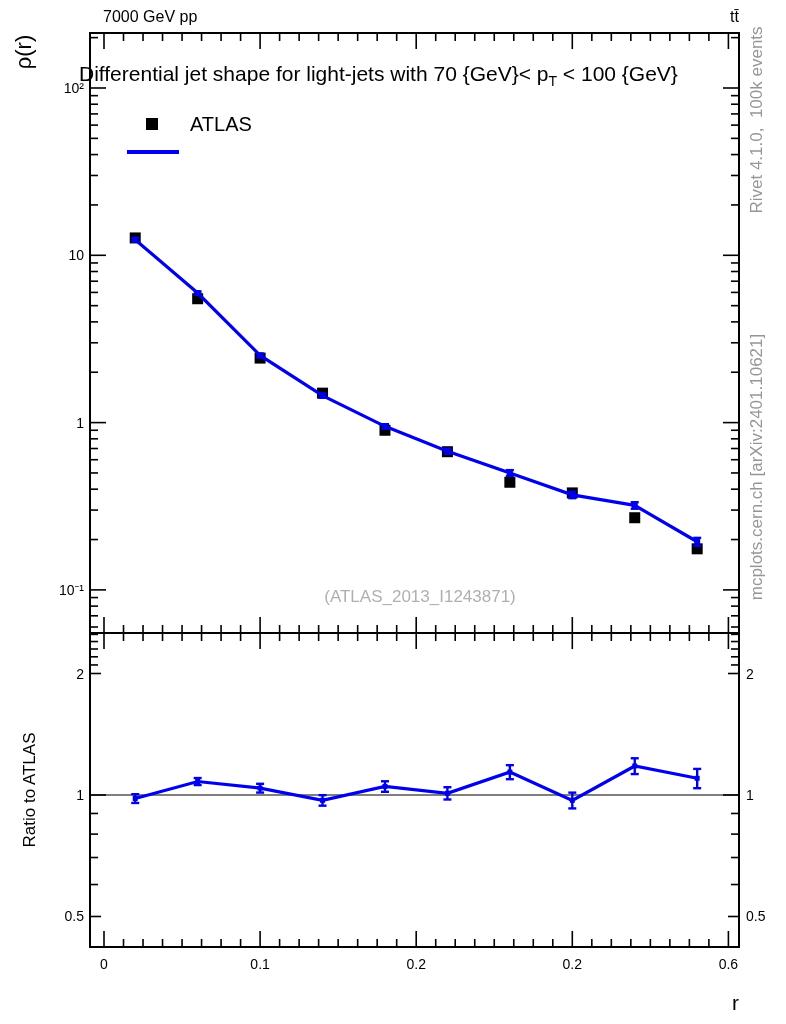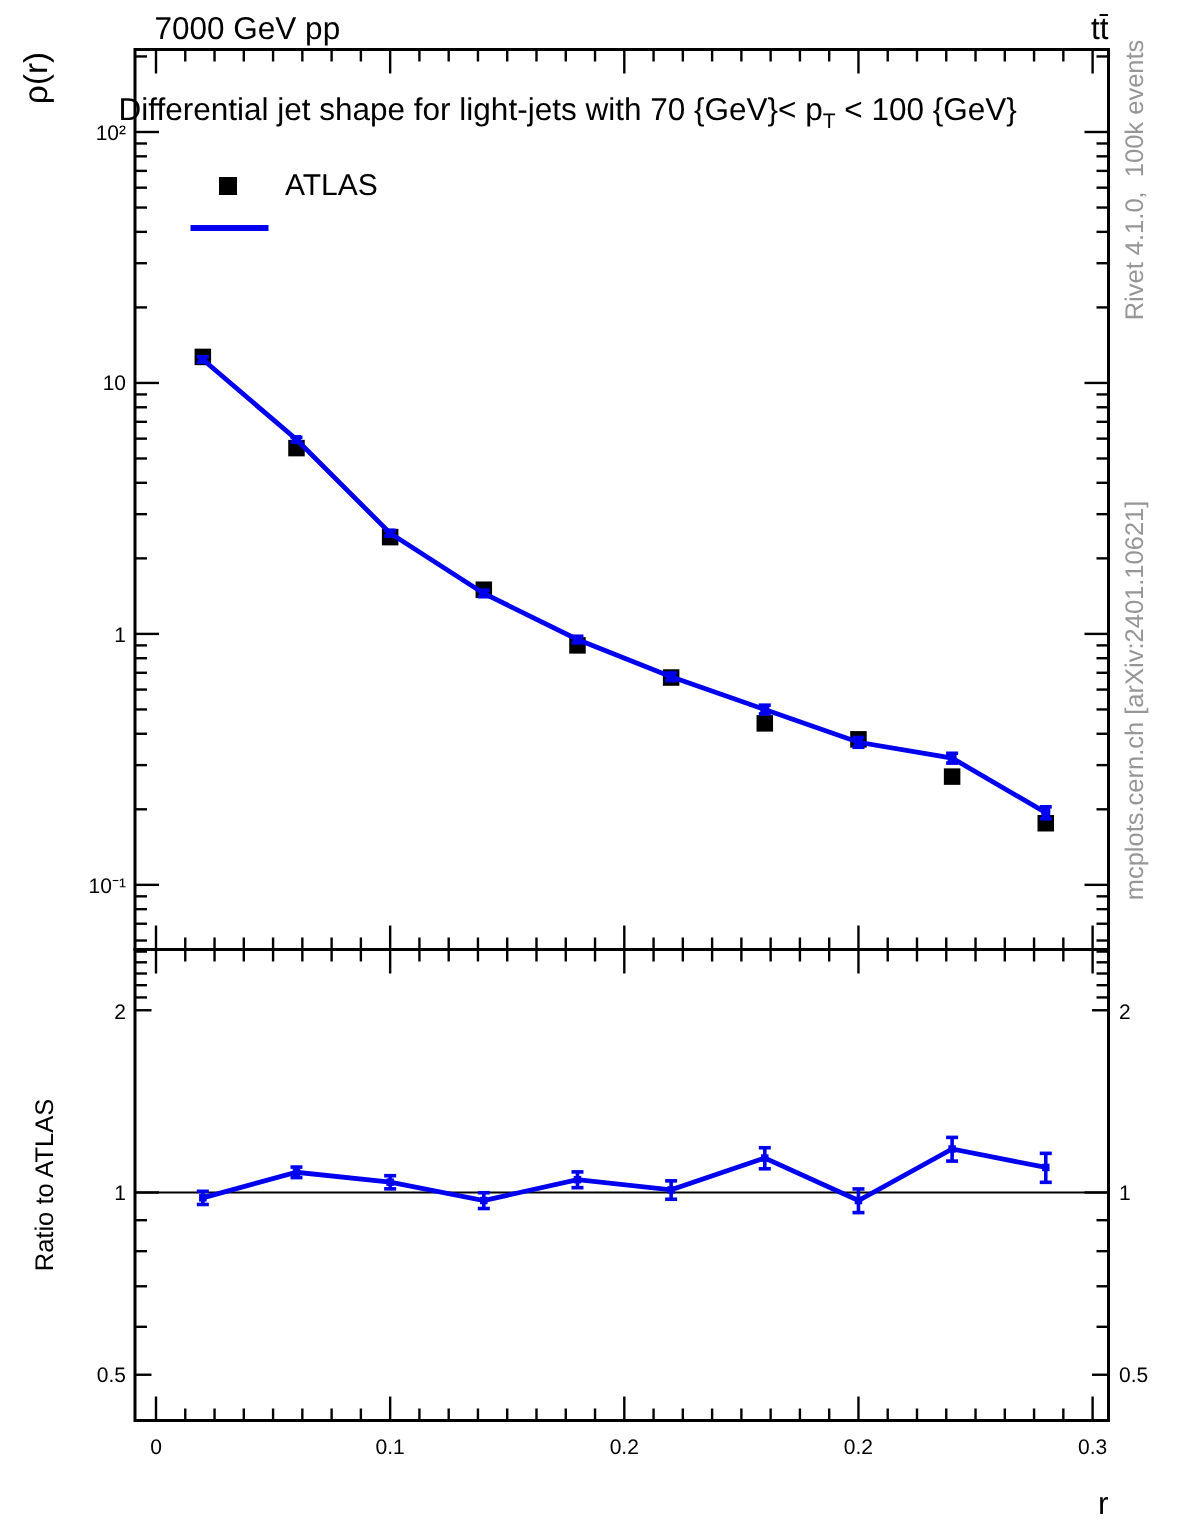--- a/index.html
+++ b/index.html
@@ -1,21 +1,21 @@
 <!DOCTYPE html>
 <html><head>
 <meta charset="utf-8">
 <style>
   html,body{margin:0;padding:0;background:#fff;}
   .page{position:relative;width:786px;height:1024px;background:#ffffff;
         font-family:"Liberation Sans",sans-serif;overflow:hidden;color:#000;}
   .t{position:absolute;white-space:nowrap;}
   .rot{transform:translate(-50%,-50%) rotate(-90deg);}
   #plot-svg{position:absolute;left:0;top:0;}
-  .hdr{font-size:21px;top:8px;}
+  .hdr{font-size:16px;top:8px;}
   .title{font-size:21px;left:79px;top:62px;}
   .title sub{font-size:14px;}
   .legend-label{font-size:20px;left:190px;}
   .gray-note{font-size:17px;color:#969696;white-space:pre;}
   .watermark{font-size:17px;color:#b0b0b0;left:420px;top:597px;transform:translate(-50%,-50%);}
   .axis-rot-label{font-size:17px;}
   .ylab-main{font-size:22px;}
   .tick-label{position:absolute;font-size:14px;white-space:nowrap;line-height:22px;}
 </style>
 </head>
@@ -347,20 +347,21 @@
   <div class="t hdr" style="right:47px;">tt̄</div>
 
   <div class="t rot ylab-main" style="left:24px;top:52px;">ρ(r)</div>
 
   <div class="t title"><span>Differential jet shape for light-jets with 70 {GeV}&lt; p</span><sub>T</sub><span> &lt; 100 {GeV}</span></div>
 
   <div class="t" style="left:146px;top:118px;width:12px;height:12px;background:#000;"></div>
   <div class="t legend-label" style="top:113px;">ATLAS</div>
   <div class="t" style="left:127px;top:150px;width:52px;height:4px;background:#0000ee;"></div>
 
+  <div class="t watermark">(ATLAS_2013_I1243871)</div>
   <div class="t rot gray-note" style="left:757px;top:120px;">Rivet 4.1.0,  100k events</div>
   <div class="t rot gray-note" style="left:757px;top:467px;">mcplots.cern.ch [arXiv:2401.10621]</div>
 
   <div class="t rot axis-rot-label" style="left:30px;top:790px;">Ratio to ATLAS</div>
 
   <div class="t" style="right:47px;top:991px;font-size:21px;">r</div>
 
   <div id="tick-labels">
       <div class="tick-label" style="right: 702px; top: 77px;">10²</div>
       <div class="tick-label" style="right: 702px; top: 244.3px;">10</div>
@@ -369,15 +370,15 @@
       <div class="tick-label" style="right: 702px; top: 662.504px;">2</div>
       <div class="tick-label" style="left: 746px; top: 662.504px;">2</div>
       <div class="tick-label" style="right: 702px; top: 784px;">1</div>
       <div class="tick-label" style="left: 746px; top: 784px;">1</div>
       <div class="tick-label" style="right: 702px; top: 905.496px;">0.5</div>
       <div class="tick-label" style="left: 746px; top: 905.496px;">0.5</div>
       <div class="tick-label" style="left: 79px; top: 953px; width: 50px; text-align: center;">0</div>
       <div class="tick-label" style="left: 235.1px; top: 953px; width: 50px; text-align: center;">0.1</div>
       <div class="tick-label" style="left: 391.2px; top: 953px; width: 50px; text-align: center;">0.2</div>
       <div class="tick-label" style="left: 547.3px; top: 953px; width: 50px; text-align: center;">0.2</div>
-      <div class="tick-label" style="left: 703.4px; top: 953px; width: 50px; text-align: center;">0.3</div>
+      <div class="tick-label" style="left: 703.4px; top: 953px; width: 50px; text-align: center;">0.6</div>
     </div>
 </div>
 
 </body></html>

